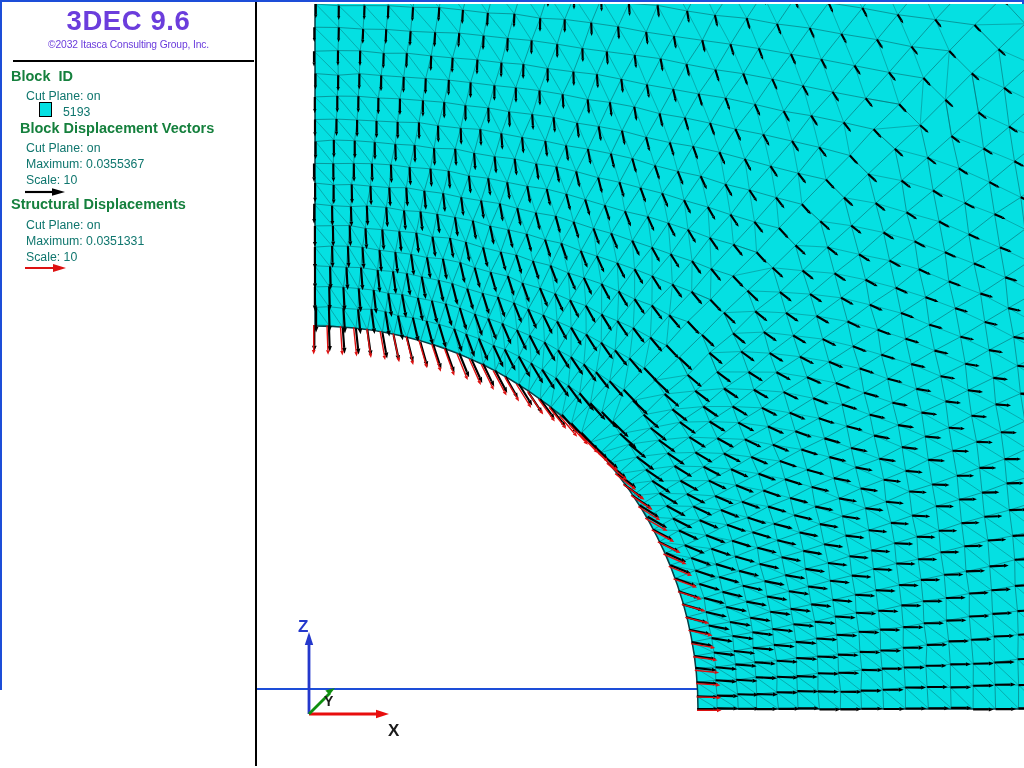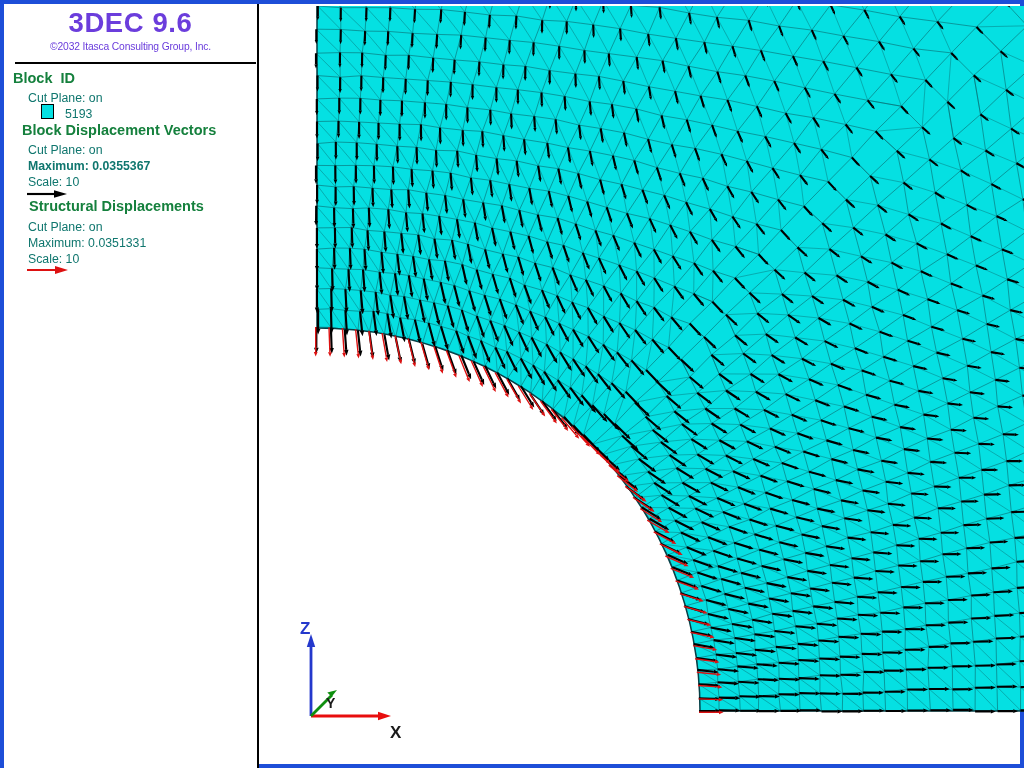--- a/index.html
+++ b/index.html
@@ -1,16 +1,16 @@
 <!DOCTYPE html>
 <html><head><meta charset="utf-8">
 <style>
 html,body{margin:0;padding:0;width:1024px;height:768px;background:#fff;
 font-family:"Liberation Sans",sans-serif;overflow:hidden;}
-#page{position:absolute;left:0;top:0;width:1024px;height:768px;border:4px solid #1d4ed8;box-sizing:border-box;background:#fff;}
+#page{position:absolute;left:0;top:0;width:1024px;height:690px;border:2px solid #1d4ed8;box-sizing:border-box;background:#fff;}
 #panel{position:absolute;left:0;top:0;width:253px;height:764px;border-right:2px solid #000;background:#fff;}
 .abs{position:absolute;white-space:nowrap;}
 #title{left:0;top:3px;width:253px;text-align:center;font-size:27.5px;font-weight:bold;color:#6b3ddc;letter-spacing:0.6px;}
 #copyr{left:0;top:36.5px;width:253px;text-align:center;font-size:10.3px;color:#6b3ddc;letter-spacing:-0.15px;}
 #hr1{left:11px;top:58px;width:241px;height:2px;background:#000;}
 .h{font-size:14.5px;font-weight:bold;color:#15803d;}
 .t{font-size:12.3px;color:#0f766e;}
 #plotwrap{position:absolute;left:257px;top:2px;width:765px;height:764px;}
 </style></head>
 <body>
@@ -18,27 +18,27 @@
 <div id="panel">
   <div class="abs" id="title">3DEC 9.6</div>
   <div class="abs" id="copyr">©2032 Itasca Consulting Group, Inc.</div>
   <div class="abs" id="hr1"></div>
   <div class="abs h" style="left:9px;top:66px;">Block&nbsp;&nbsp;ID</div>
   <div class="abs t" style="left:24px;top:87px;">Cut Plane: on</div>
   <div class="abs" style="left:37px;top:100px;width:11px;height:13px;background:#05e0e2;border:1.5px solid #000;"></div>
   <div class="abs t" style="left:61px;top:103px;">5193</div>
   <div class="abs h" style="left:18px;top:118px;">Block Displacement Vectors</div>
   <div class="abs t" style="left:24px;top:139px;">Cut Plane: on</div>
-  <div class="abs t" style="left:24px;top:155px;font-weight:bold;">Maximum: 0.0355367</div>
+  <div class="abs t" style="left:24px;top:155px;">Maximum: 0.0355367</div>
   <div class="abs t" style="left:24px;top:171px;">Scale: 10</div>
   <svg class="abs" style="left:23px;top:185px;" width="42" height="10" xmlns="http://www.w3.org/2000/svg">
         <path d="M0 5L29 5" stroke="#000" stroke-width="2.15"></path>
         <path d="M27 1.2L27 8.8L40 5Z" fill="#000"></path>
       </svg>
-  <div class="abs h" style="left:25px;top:194px;">Structural Displacements</div>
+  <div class="abs h" style="left:9px;top:194px;">Structural Displacements</div>
   <div class="abs t" style="left:24px;top:216px;">Cut Plane: on</div>
   <div class="abs t" style="left:24px;top:232px;">Maximum: 0.0351331</div>
   <div class="abs t" style="left:24px;top:248px;">Scale: 10</div>
   <svg class="abs" style="left:23px;top:261px;" width="44" height="10" xmlns="http://www.w3.org/2000/svg">
         <path d="M0 5L30 5" stroke="#dd1111" stroke-width="2"></path>
         <path d="M28 1.1L28 8.9L41 5Z" fill="#dd1111"></path>
       </svg>
 </div>
 <div id="plotwrap">
 <svg id="plot" width="765" height="764" viewBox="0 0 765 764" xmlns="http://www.w3.org/2000/svg">

